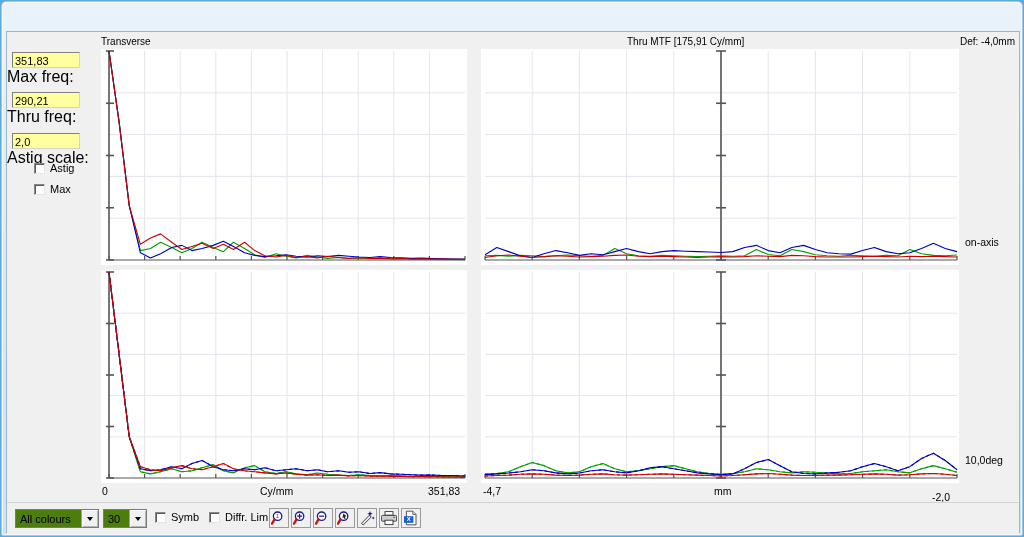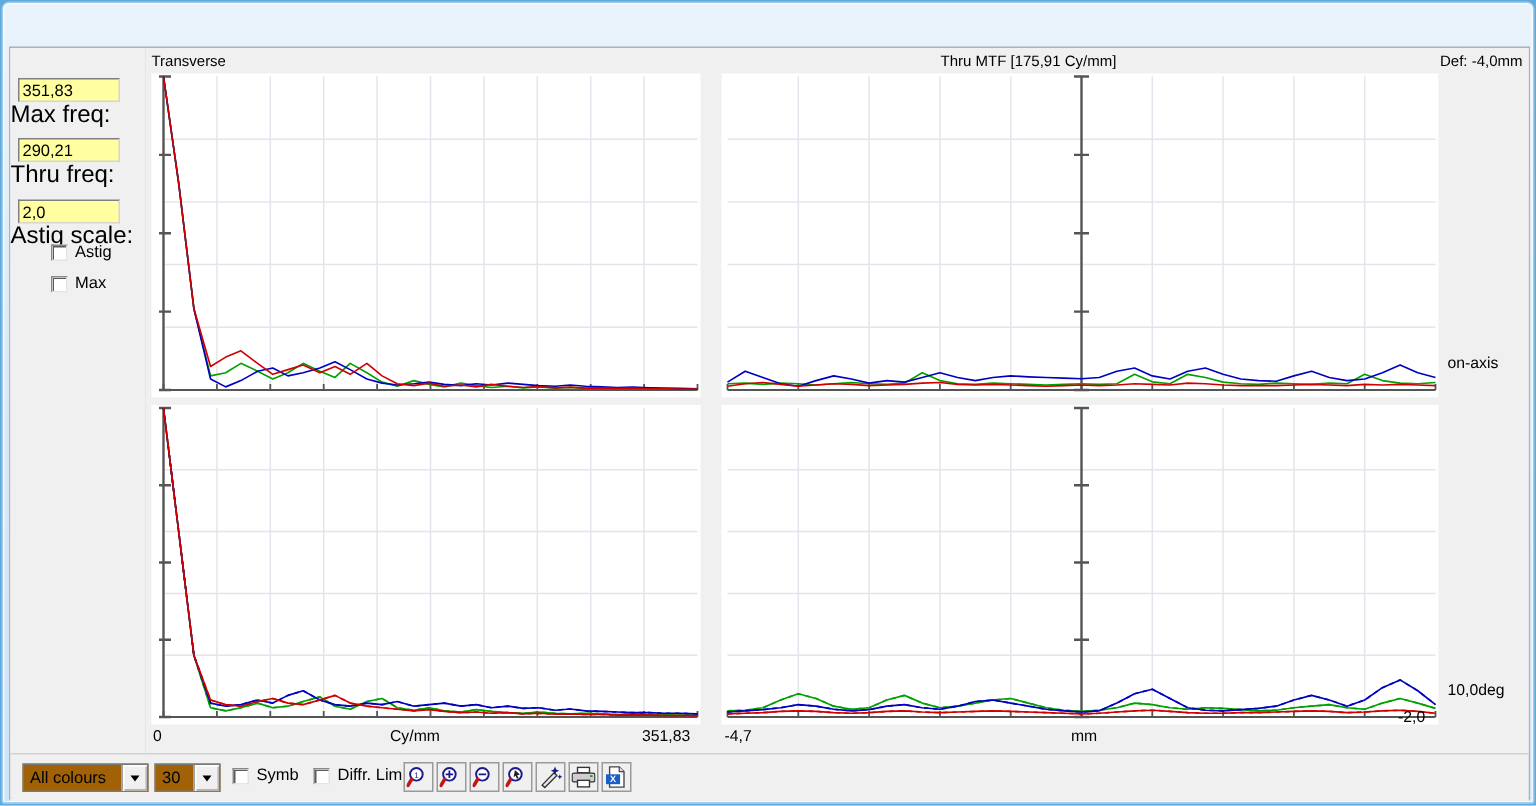--- a/index.html
+++ b/index.html
@@ -129,21 +129,21 @@
   .legend .swatch{display:inline-block;width:13px;height:2px;}
 
   
   .toolbar{
     position:absolute;left:0;top:470px;width:1012px;height:31px;
     background:#f0f0f0;
     border-top:1px solid #d2d2d2;
   }
   .combo{
     position:absolute;height:19px;box-sizing:border-box;
-    background:#a16207;border:1px solid #7a7a7a;
+    background:#4d7c0f;border:1px solid #7a7a7a;
     display:flex;align-items:center;
     font-size:11px;color:#000;
     cursor:default;
   }
   .combo .val{padding-left:4px;flex:1;white-space:nowrap;}
   .combo .arrow{
     width:16px;height:17px;margin:0 0 0 0;
     background:#f0f0f0;border-left:1px solid #a0a0a0;
     box-shadow:inset 1px 1px 0 #fff,inset -1px -1px 0 #b5b5b5;
     display:flex;align-items:center;justify-content:center;
@@ -359,21 +359,21 @@
 
           <div class="side-lbl" style="left:868px;top:204px">on-axis</div>
           <div class="side-lbl" style="left:868px;top:422px">10,0deg</div>
 
           <div class="axis-lbl" style="left:5px;top:453px">0</div>
           <div class="axis-lbl" style="left:163px;top:453px">Cy/mm</div>
           <div class="axis-lbl" style="left:331px;top:453px">351,83</div>
 
           <div class="axis-lbl" style="left:386px;top:453px">-4,7</div>
           <div class="axis-lbl" style="left:617px;top:453px">mm</div>
-          <div class="axis-lbl" style="left:835px;top:440px">-2,0</div>
+          <div class="axis-lbl" style="left:835px;top:459px">-2,0</div>
 
           <div class="axis-lbl" style="right:4px;top:469px">CutOff: 351,83</div>
 
           <div class="legend" style="left:2px;top:469px">
             <span class="item">
               <span class="swatch" style="background: rgb(0, 160, 0);"></span>
               <span>587,5618nm</span>
             </span>
             <span class="item">
               <span class="swatch" style="background: rgb(0, 0, 192);"></span>

